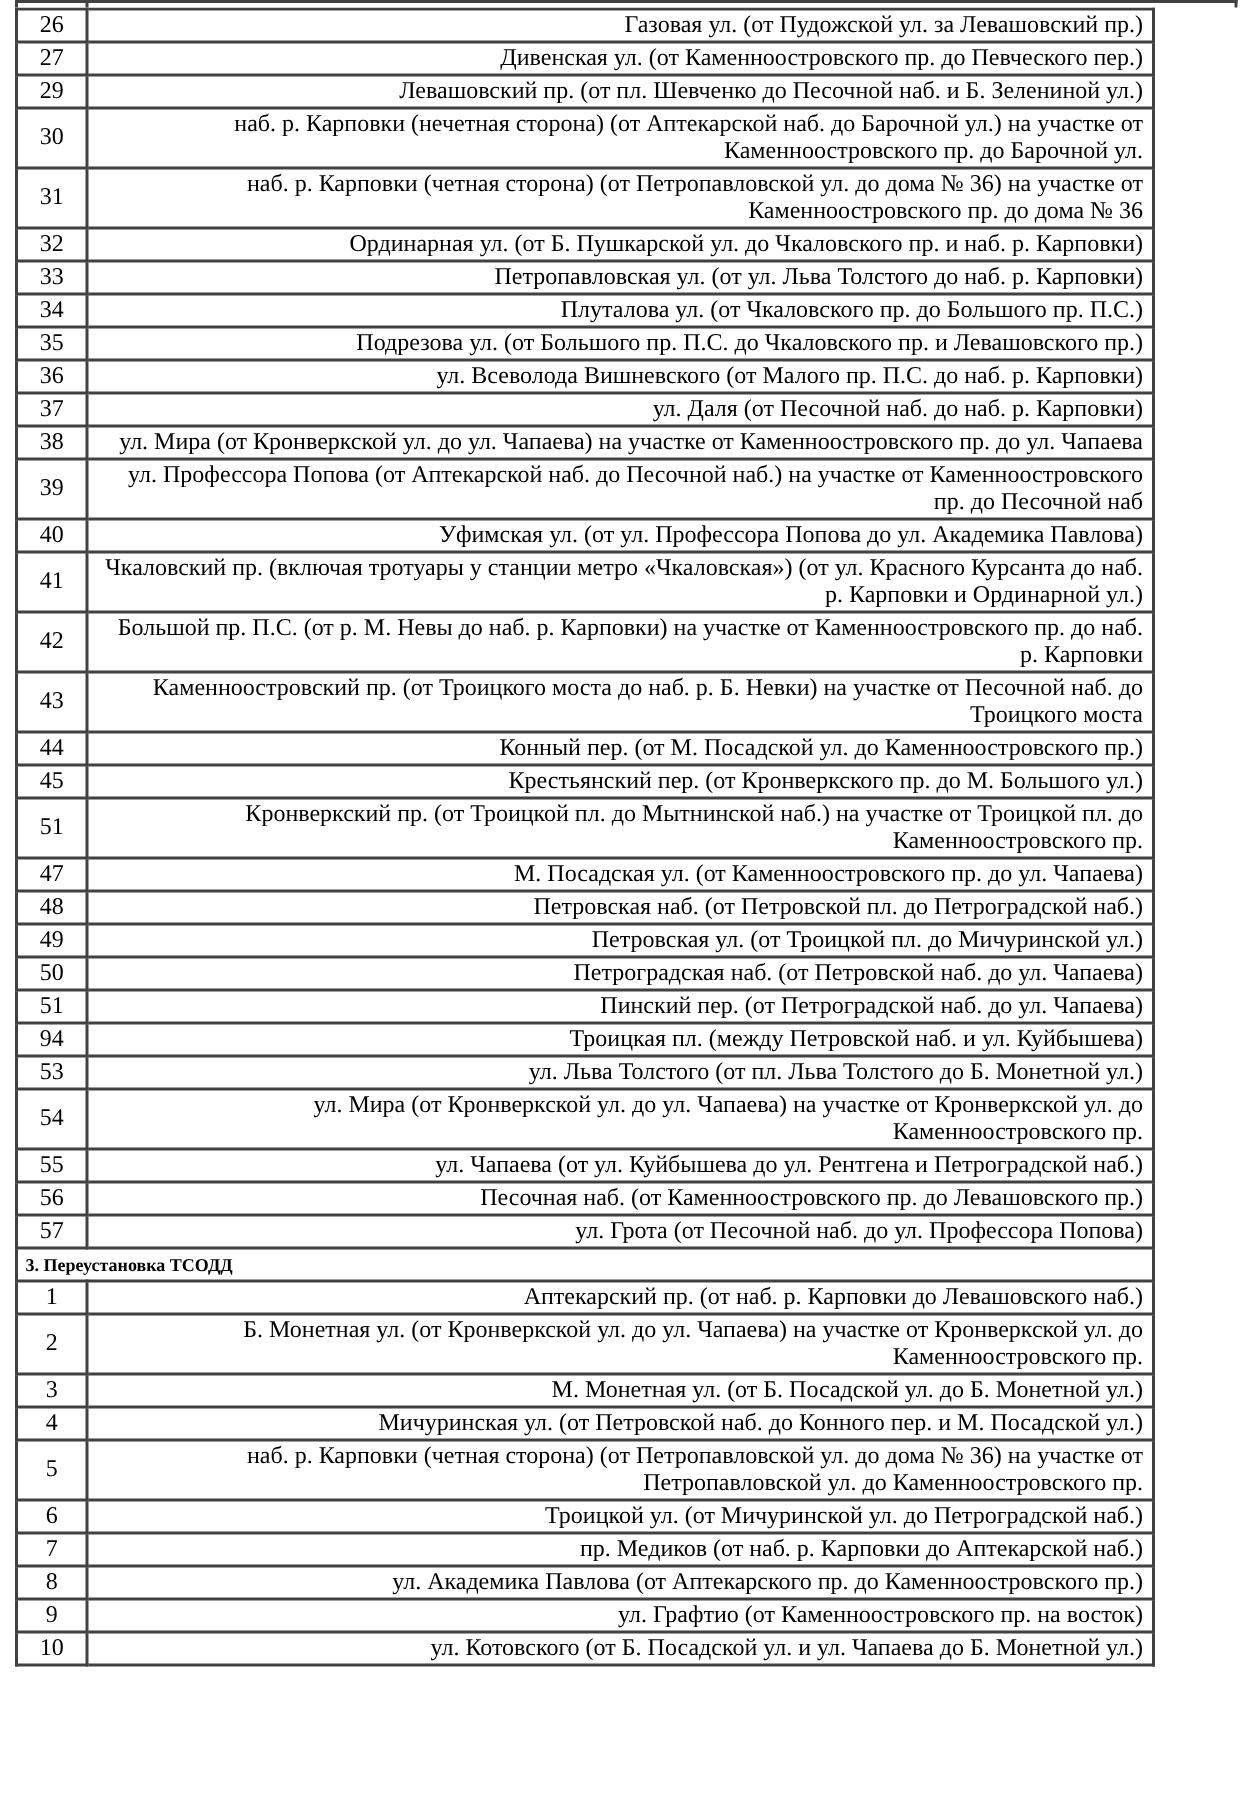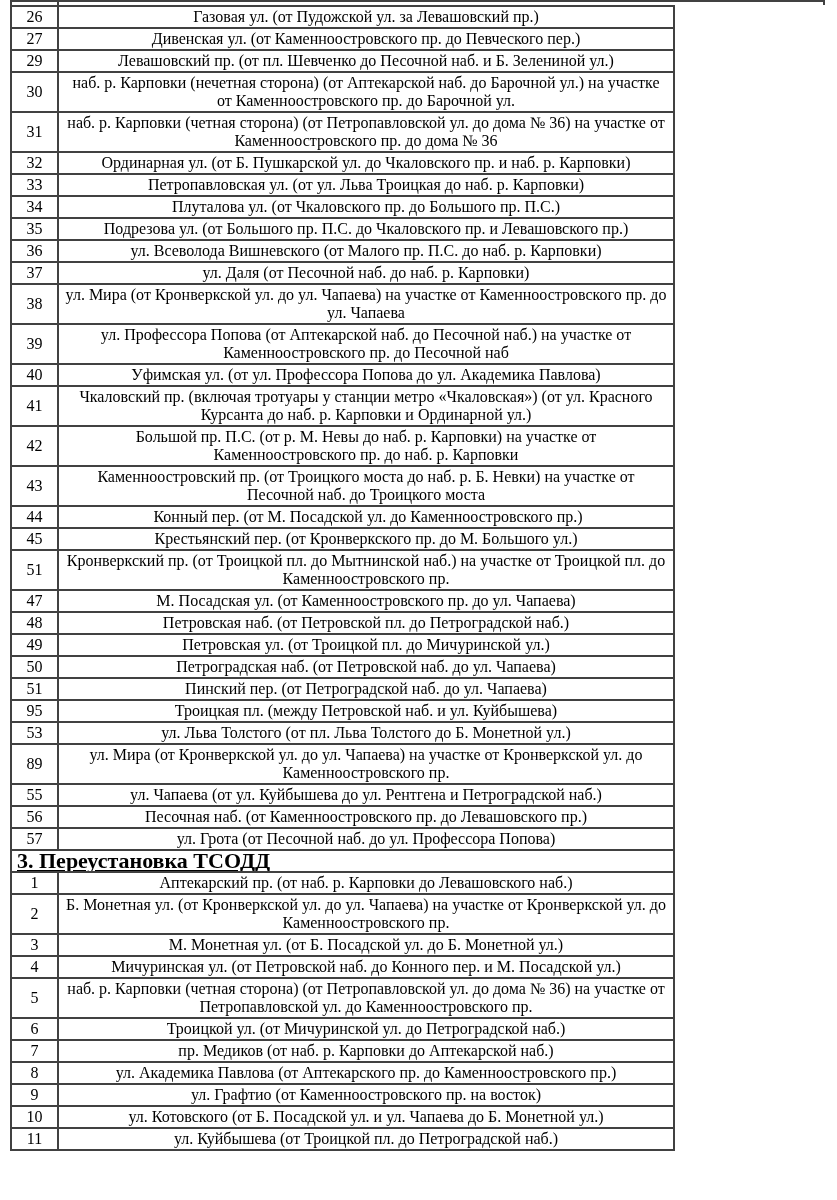--- a/index.html
+++ b/index.html
@@ -35,45 +35,44 @@
     position: absolute;
     left: 45px;
     top: 0;
     width: 2px;
     height: 3px;
     background: #414141;
   }
   table.streets {
     border-collapse: collapse;
     table-layout: fixed;
-    width: 665px;
+    width: 760px;
     margin-left: 10px;
     padding-left: 48px;
   }
   table.streets td {
     border: 2px solid #414141;
     font-size: 16px;
     line-height: 18px;
     padding: 1px 6px;
     vertical-align: middle;
     overflow: hidden;
   }
   table.streets td.num {
     text-align: center;
     padding: 1px 2px;
   }
   table.streets td.txt {
-    text-align: center;
+    text-align: right;
     white-space: pre-wrap;
   }
   table.streets td.section {
     font-weight: bold;
     padding-left: 5px;
-    font-size: 22px;
-    text-decoration: underline;
+    font-size: 12px;
   }
 </style>
 </head>
 <body>
 
 <div class="page">
   <div class="sliver">
     <div class="col-divider"></div>
   </div>
   <table class="streets">
@@ -101,21 +100,21 @@
         <tr>
           <td class="num">31</td>
           <td class="txt">наб. р. Карповки (четная сторона) (от Петропавловской ул. до дома № 36) на участке от Каменноостровского пр. до дома № 36</td>
         </tr>
         <tr>
           <td class="num">32</td>
           <td class="txt">Ординарная ул. (от Б. Пушкарской ул. до Чкаловского пр. и наб. р. Карповки)</td>
         </tr>
         <tr>
           <td class="num">33</td>
-          <td class="txt">Петропавловская ул. (от ул. Льва Троицкая до наб. р. Карповки)</td>
+          <td class="txt">Петропавловская ул. (от ул. Льва Толстого до наб. р. Карповки)</td>
         </tr>
         <tr>
           <td class="num">34</td>
           <td class="txt">Плуталова ул. (от Чкаловского пр. до Большого пр. П.С.)</td>
         </tr>
         <tr>
           <td class="num">35</td>
           <td class="txt">Подрезова ул. (от Большого пр. П.С. до Чкаловского пр. и Левашовского пр.)</td>
         </tr>
         <tr>
@@ -176,29 +175,29 @@
         </tr>
         <tr>
           <td class="num">50</td>
           <td class="txt">Петроградская наб. (от Петровской наб. до ул. Чапаева)</td>
         </tr>
         <tr>
           <td class="num">51</td>
           <td class="txt">Пинский пер. (от Петроградской наб. до ул. Чапаева)</td>
         </tr>
         <tr>
-          <td class="num">95</td>
+          <td class="num">94</td>
           <td class="txt">Троицкая пл. (между Петровской наб. и ул. Куйбышева)</td>
         </tr>
         <tr>
           <td class="num">53</td>
           <td class="txt">ул. Льва Толстого (от пл. Льва Толстого до Б. Монетной ул.)</td>
         </tr>
         <tr>
-          <td class="num">89</td>
+          <td class="num">54</td>
           <td class="txt">ул. Мира (от Кронверкской ул. до ул. Чапаева) на участке от Кронверкской ул. до Каменноостровского пр.</td>
         </tr>
         <tr>
           <td class="num">55</td>
           <td class="txt">ул. Чапаева (от ул. Куйбышева до ул. Рентгена и Петроградской наб.)</td>
         </tr>
         <tr>
           <td class="num">56</td>
           <td class="txt">Песочная наб. (от Каменноостровского пр. до Левашовского пр.)</td>
         </tr>
@@ -241,20 +240,16 @@
           <td class="num">8</td>
           <td class="txt">ул. Академика Павлова (от Аптекарского пр. до Каменноостровского пр.)</td>
         </tr>
         <tr>
           <td class="num">9</td>
           <td class="txt">ул. Графтио (от Каменноостровского пр. на восток)</td>
         </tr>
         <tr>
           <td class="num">10</td>
           <td class="txt">ул. Котовского (от Б. Посадской ул. и ул. Чапаева до Б. Монетной ул.)</td>
-        </tr>
-        <tr>
-          <td class="num">11</td>
-          <td class="txt">ул. Куйбышева (от Троицкой пл. до Петроградской наб.)</td>
         </tr>
       </tbody>
   </table>
 </div>
 
 </body></html>

